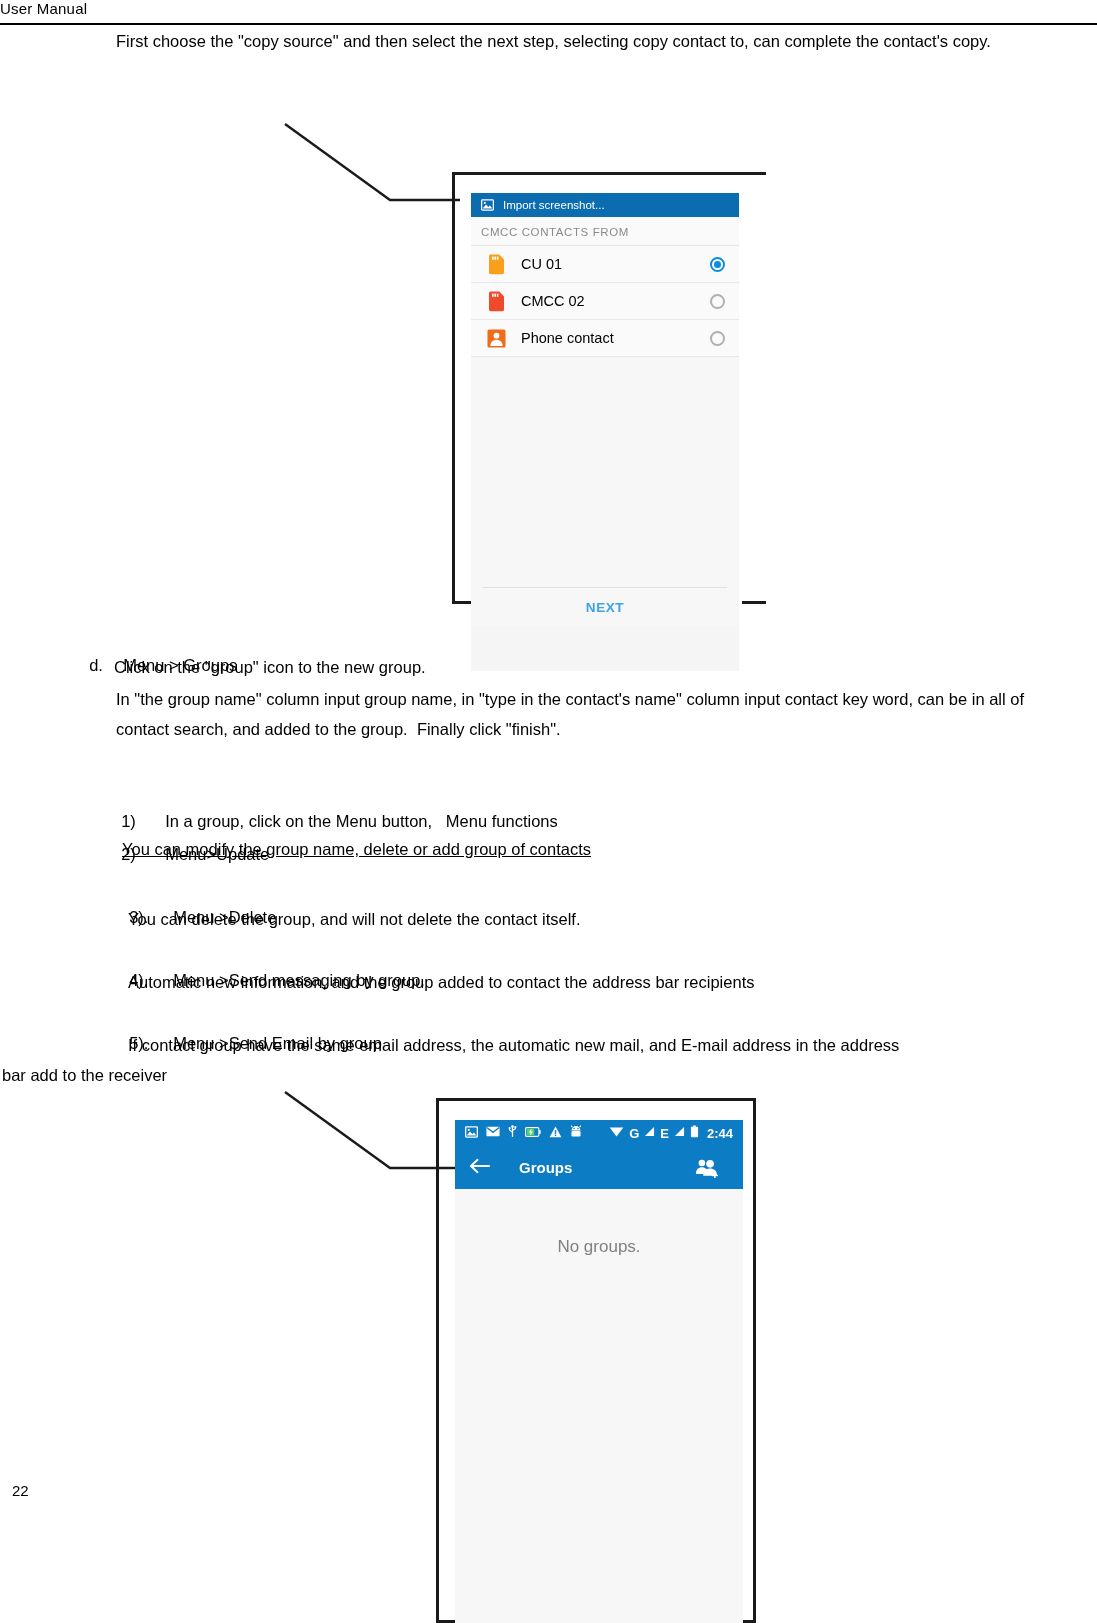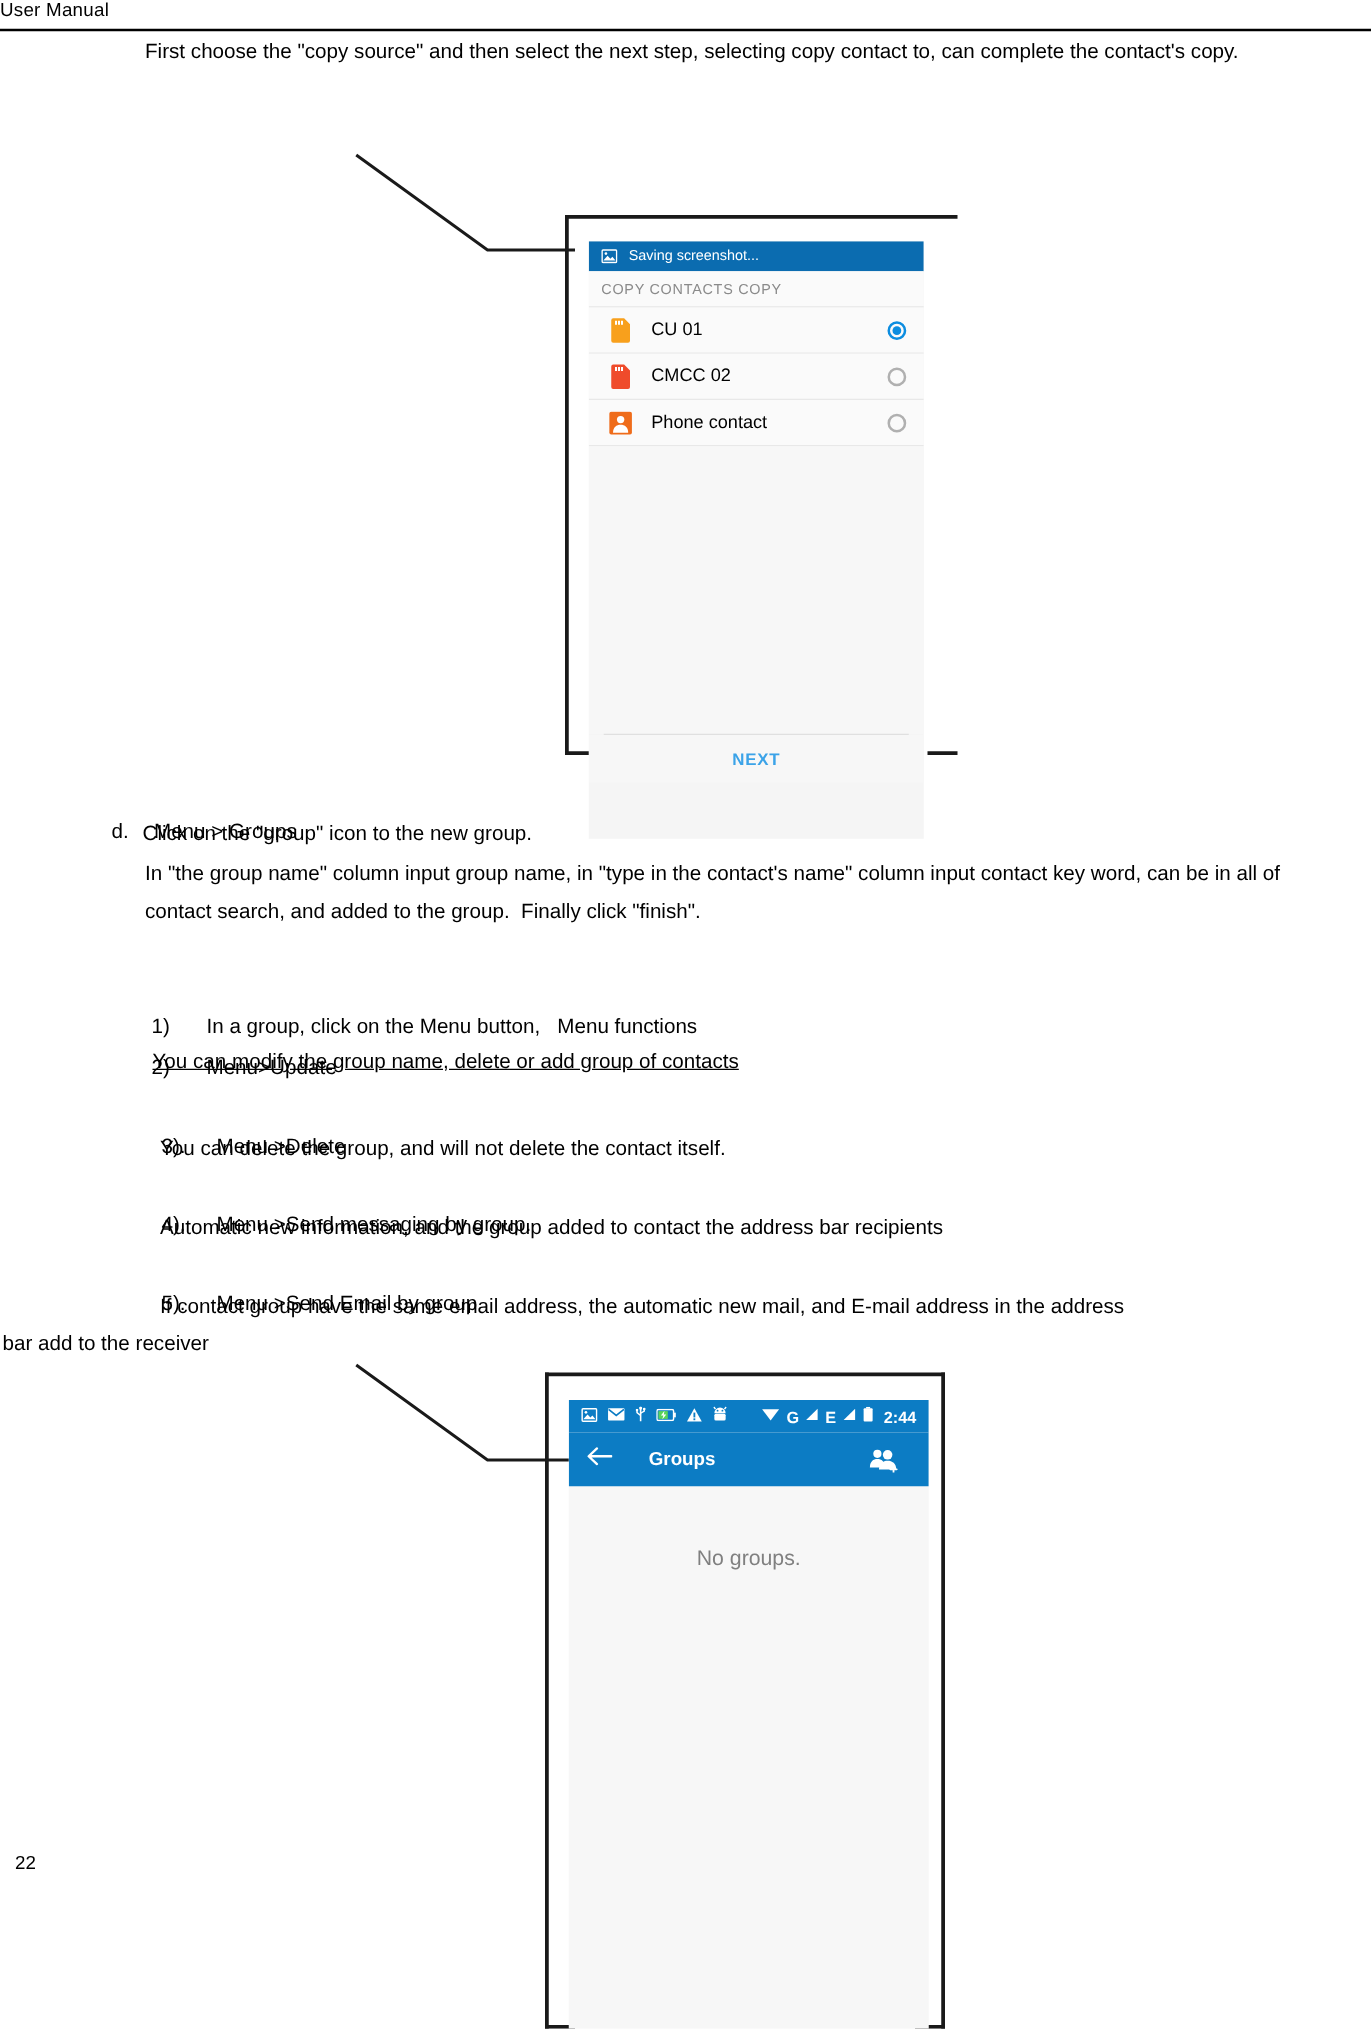--- a/index.html
+++ b/index.html
@@ -281,26 +281,26 @@
 <div class="screen1">
 
   <div class="notif-bar">
     <span class="ic">
       <svg width="13" height="12" viewBox="0 0 16 14">
         <rect x="0.8" y="0.8" width="14.4" height="12.4" rx="1" fill="none" stroke="#ffffff" stroke-width="1.5"></rect>
         <circle cx="4.6" cy="4.4" r="1.3" fill="#ffffff"></circle>
         <path d="M2 11.2 L6.2 6.4 L9 9.4 L11 7.6 L14 11.2 Z" fill="#ffffff"></path>
       </svg>
     </span>
-    <span>Saving screenshot...</span>
+    <span>Import screenshot...</span>
   </div>
 
 
   <div class="screen1-body">
-    <div class="section-label">COPY CONTACTS COPY</div>
+    <div class="section-label">CMCC CONTACTS FROM</div>
 
     <div class="row">
       <span class="row-icon">
         <svg width="17" height="21" viewBox="0 0 17 21">
           <path d="M1 2.2 A1.6 1.6 0 0 1 2.6 0.6 H11.3 L16 5.4 V18.6 A1.6 1.6 0 0 1 14.4 20.2 H2.6 A1.6 1.6 0 0 1 1 18.6 Z" fill="#f8a01c"></path>
           <rect x="4" y="2.6" width="1.6" height="3.2" fill="#ffffff"></rect>
           <rect x="6.4" y="2.6" width="1.6" height="3.2" fill="#ffffff"></rect>
           <rect x="8.8" y="2.6" width="1.6" height="3.2" fill="#ffffff"></rect>
         </svg>
       </span>

